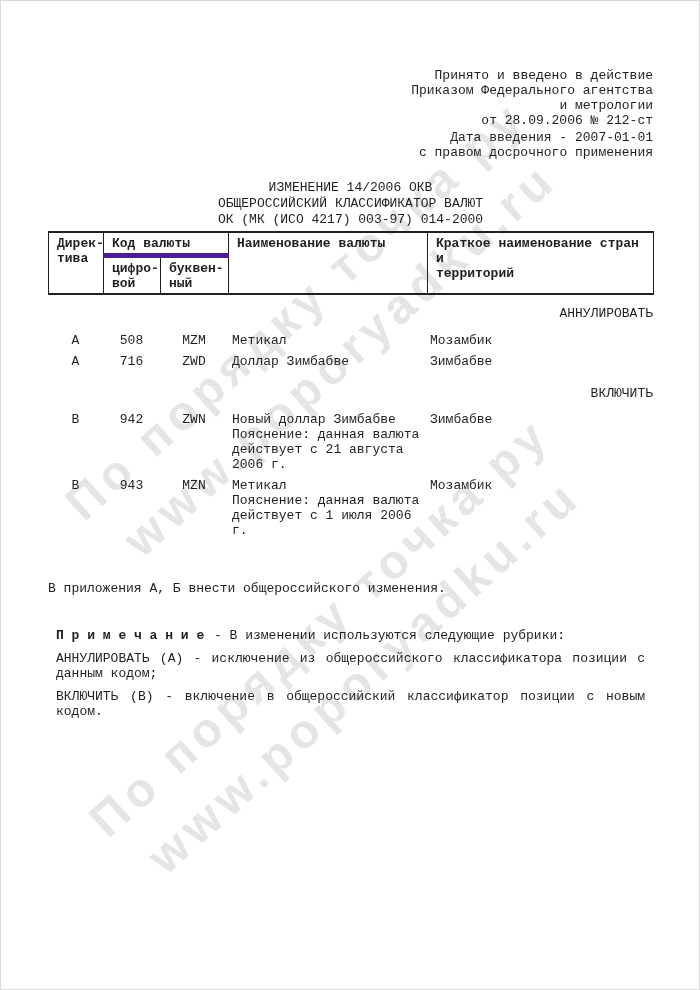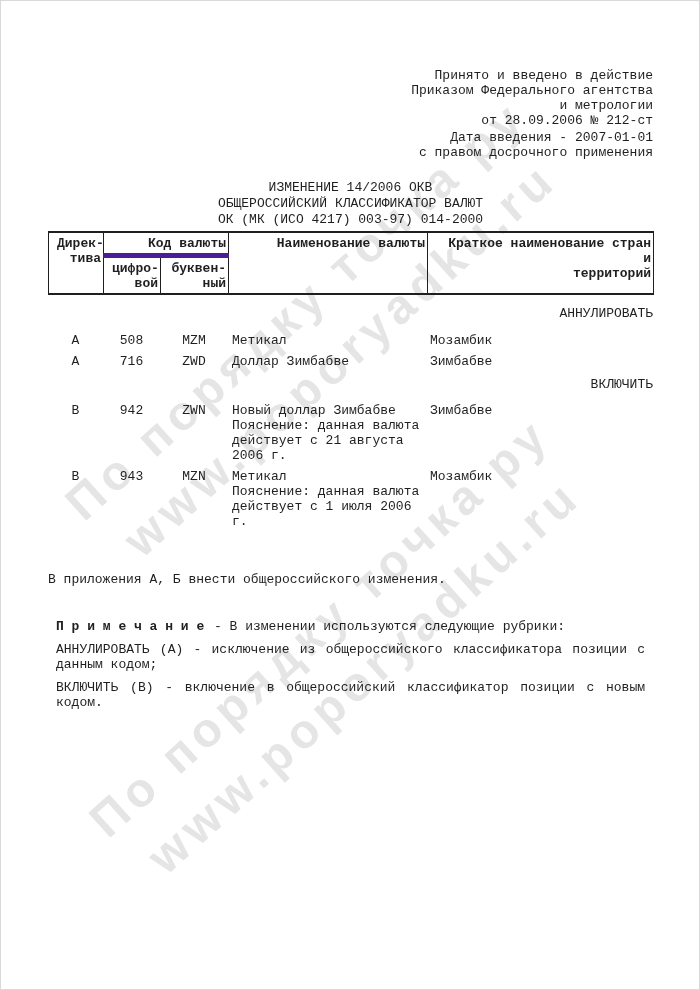--- a/index.html
+++ b/index.html
@@ -56,32 +56,32 @@
     border-collapse: collapse;
     table-layout: fixed;
     width: 605px;
     border-top: 2px solid #1f1f1f;
     border-bottom: 2px solid #1f1f1f;
   }
   .hdr-table td {
     border-left: 1px solid #1f1f1f;
     border-right: 1px solid #1f1f1f;
     font-weight: bold;
-    text-align: right;
+    text-align: left;
     vertical-align: top;
     padding: 3px 2px 2px 8px;
   }
   .hdr-table td.group { border-bottom: 5px solid #4c1d95; }
   
   .section-title {
     text-align: right;
     font-weight: normal;
   }
   .sec-1 { margin-top: 11px; }
-  .sec-2 { margin-top: 2px; }
+  .sec-2 { margin-top: 11px; }
   .body-table {
     border-collapse: collapse;
     table-layout: fixed;
     width: 605px;
   }
   .bt-1 { margin-top: 12px; }
   .bt-2 { margin-top: 11px; }
   .body-table td { vertical-align: top; padding: 0 0 6px 0; }
   .body-table td.cc { text-align: center; }
   .body-table td.cn { text-align: left; padding-left: 4px; }

